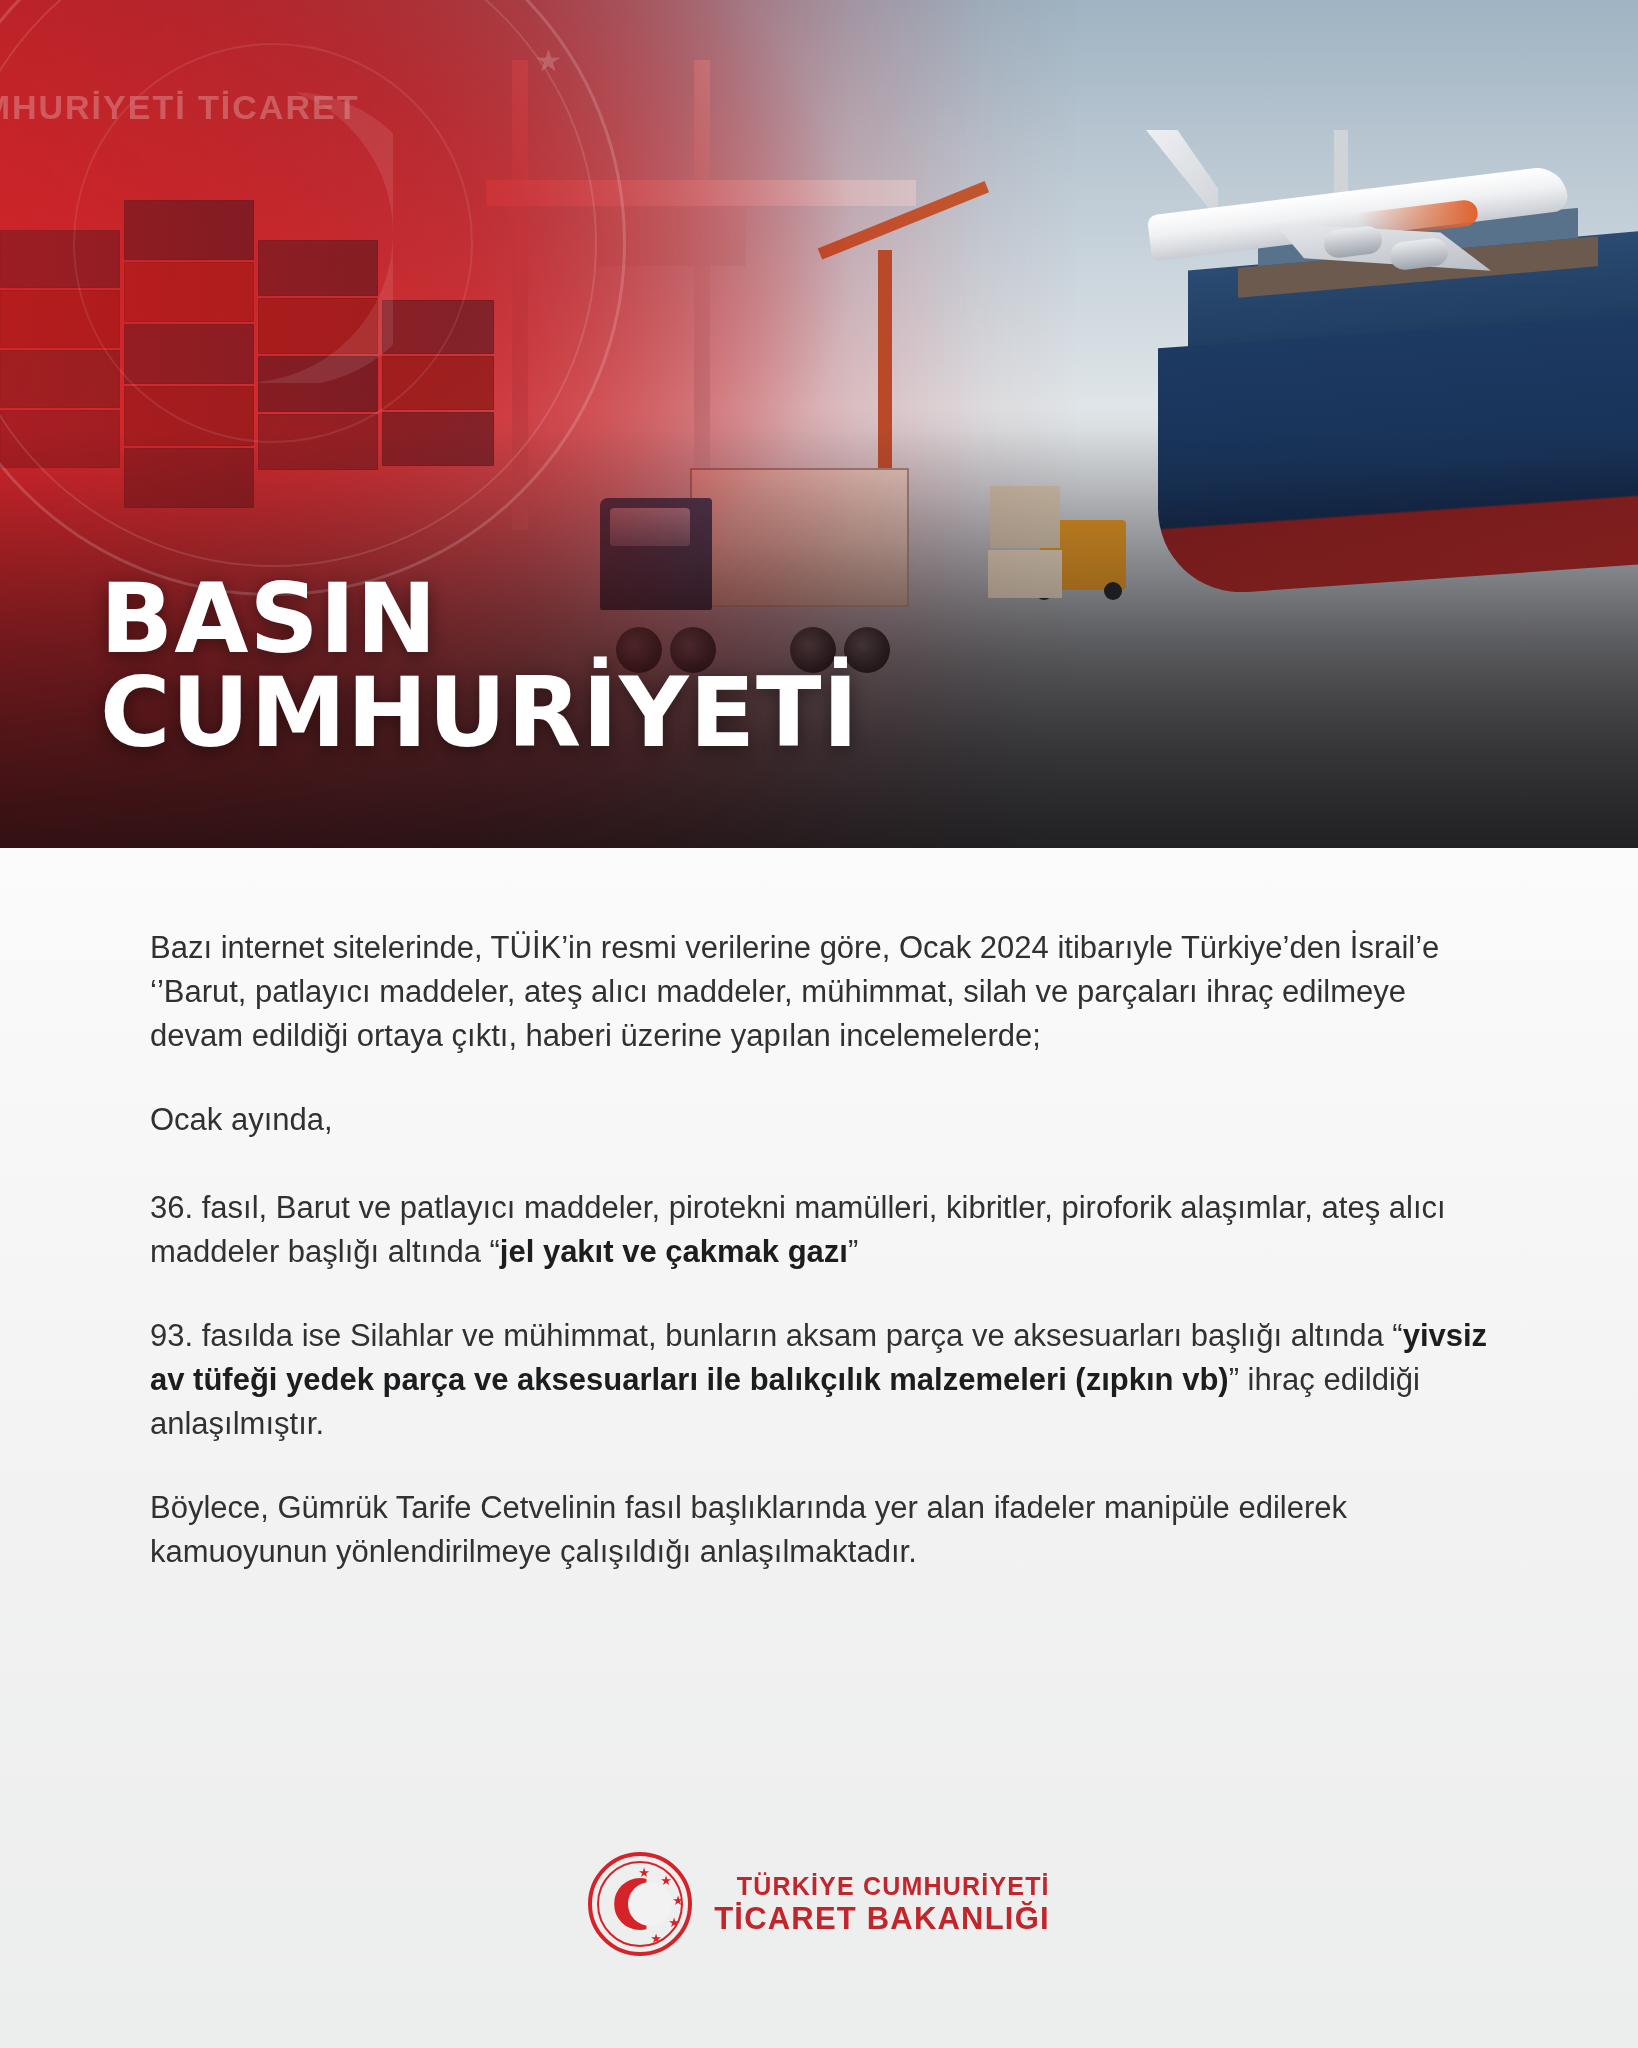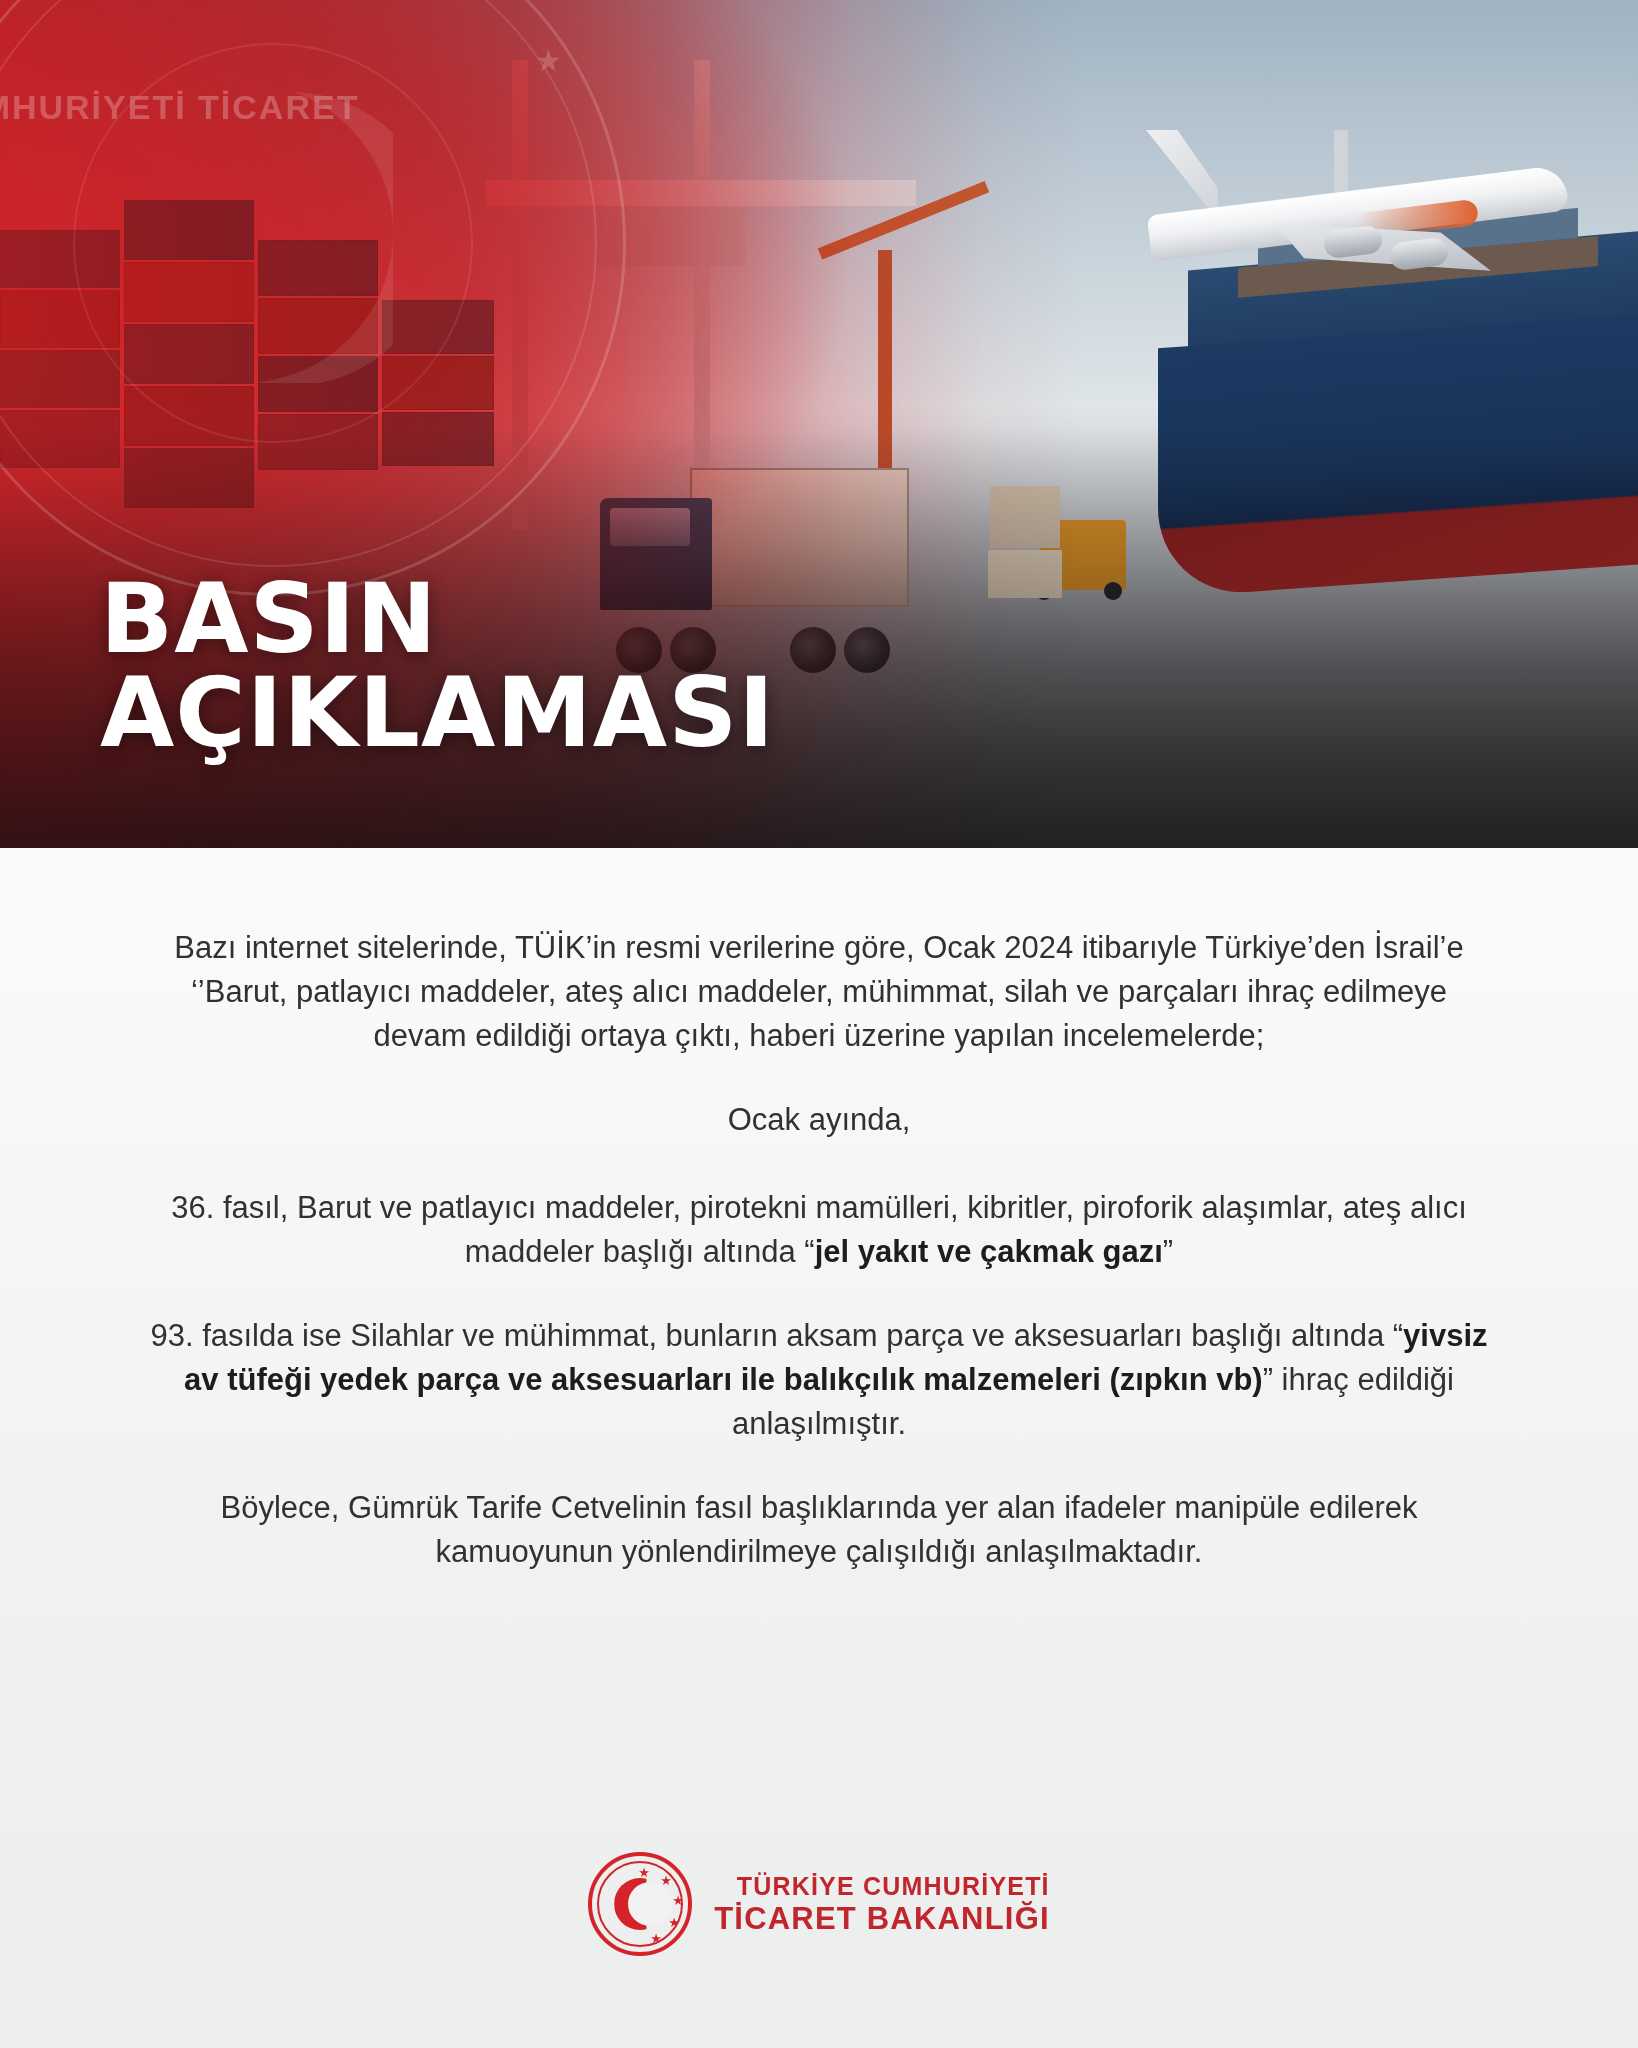--- a/index.html
+++ b/index.html
@@ -284,21 +284,20 @@
     background: linear-gradient(to bottom, #fbfbfb 0%, #f2f2f2 55%, #eceded 100%);
     padding: 0;
   }
   .doc-inner {
     padding: 78px 150px 0 150px;
   }
   .para {
     color: #2f3133;
     font-size: 31px;
     line-height: 1.42;
-    text-align: center;
     margin: 0 0 40px 0;
     font-family: "Liberation Sans", sans-serif;
   }
   .para b { font-weight: bold; color: #1c1d1f; }
   .para.short { margin-bottom: 44px; }
 
   
   .footer {
     position: absolute;
     left: 0;
@@ -445,21 +444,21 @@
 
     <div class="seal-star" style="left:612px; top:150px;">★</div>
 
     <div class="seal-text">
       <span style="transform: rotate(-62deg) translate(0, -330px) rotate(62deg);">MHURİYETİ TİCARET</span>
     </div>
   </div>
 
   <div class="hero-title">
     <div>BASIN</div>
-    <div>AÇIKLAMASI</div>
+    <div>CUMHURİYETİ</div>
   </div>
 </div>
 
 <div class="doc">
   <div class="doc-inner">
     <p class="para" id="p0"><span>Bazı internet sitelerinde, TÜİK’in resmi verilerine göre, Ocak 2024 itibarıyle Türkiye’den İsrail’e ‘’Barut, patlayıcı maddeler, ateş alıcı maddeler, mühimmat, silah ve parçaları ihraç edilmeye devam edildiği ortaya çıktı, haberi üzerine yapılan incelemelerde;</span></p>
     <p class="para short" id="p1"><span>Ocak ayında,</span></p>
     <p class="para" id="p2"><span>36. fasıl, Barut ve patlayıcı maddeler, pirotekni mamülleri, kibritler, piroforik alaşımlar, ateş alıcı maddeler başlığı altında “</span><b>jel yakıt ve çakmak gazı</b><span>”</span></p>
     <p class="para" id="p3"><span>93. fasılda ise Silahlar ve mühimmat, bunların aksam parça ve aksesuarları başlığı altında  “</span><b>yivsiz av tüfeği yedek parça ve aksesuarları ile balıkçılık malzemeleri (zıpkın vb)</b><span>” ihraç edildiği anlaşılmıştır.</span></p>
     <p class="para" id="p4"><span>Böylece, Gümrük Tarife Cetvelinin fasıl başlıklarında yer alan ifadeler manipüle edilerek kamuoyunun yönlendirilmeye çalışıldığı anlaşılmaktadır.</span></p>

